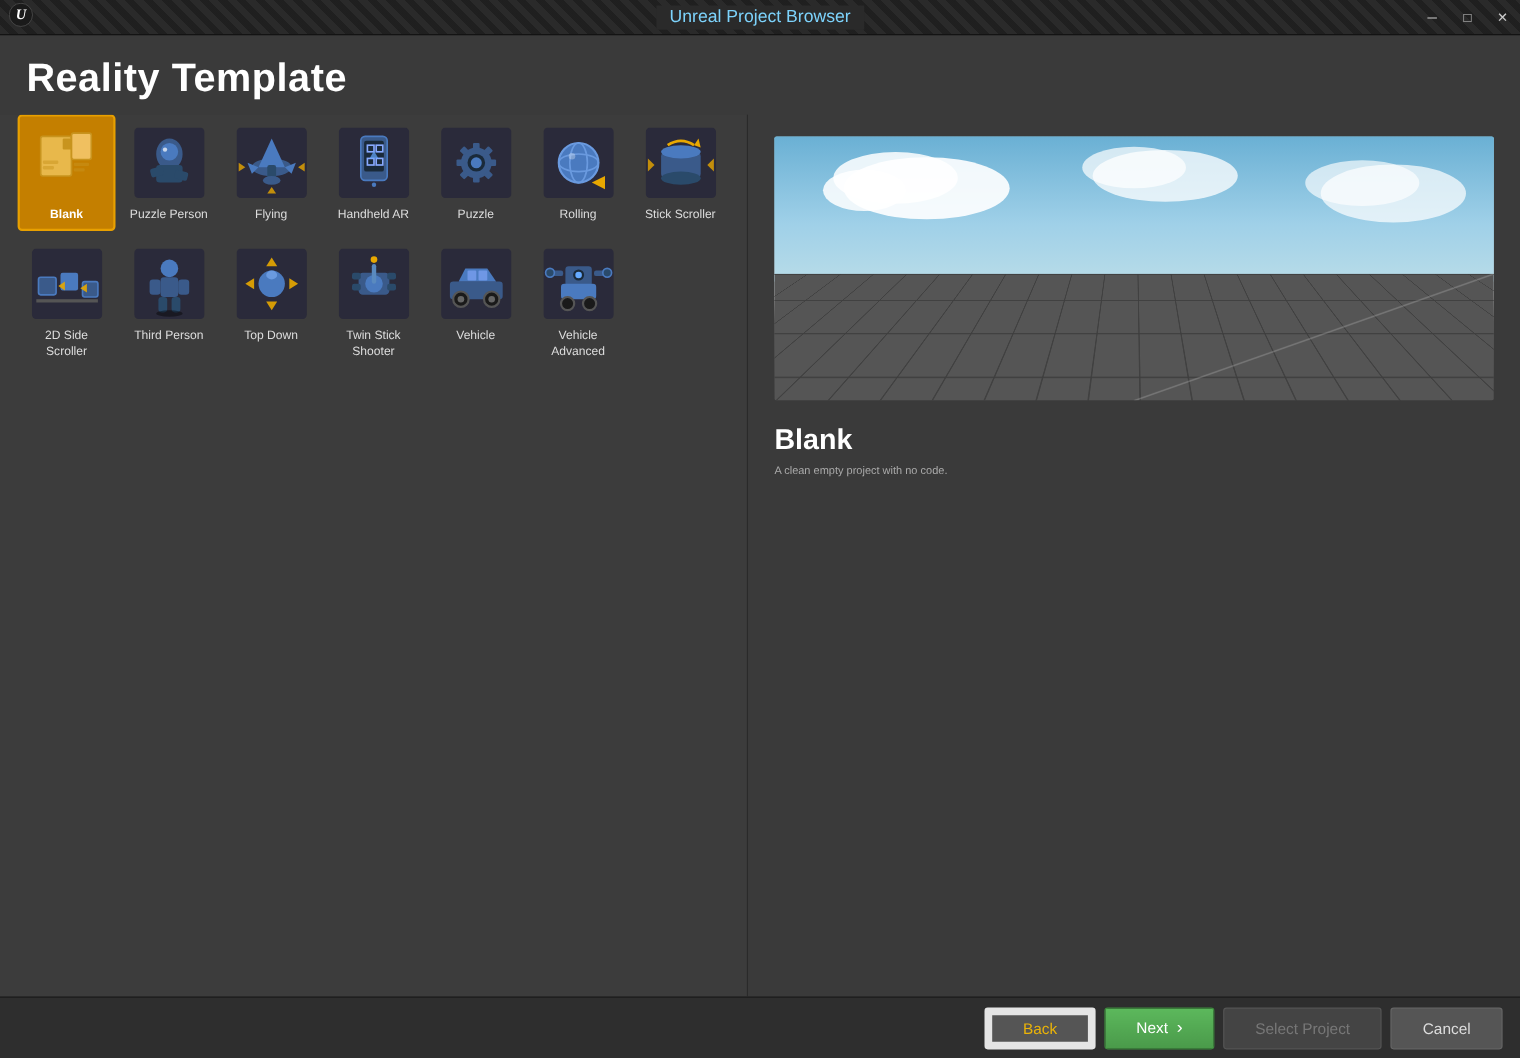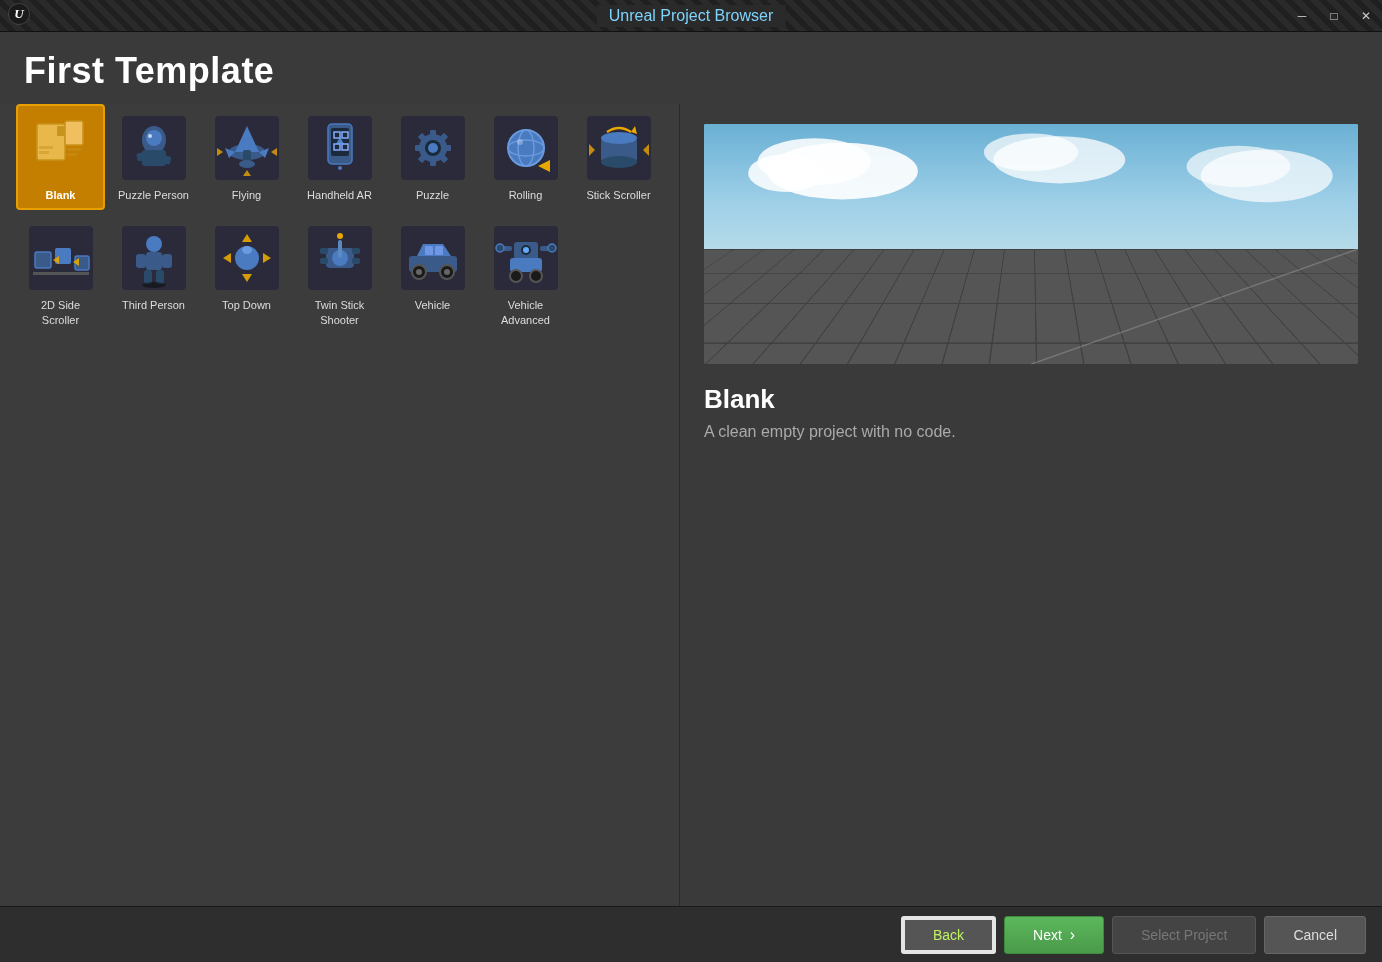--- a/index.html
+++ b/index.html
@@ -177,21 +177,21 @@
       transform: perspective(200px) rotateX(45deg);
       transform-origin: top center;
     }
     .preview-template-name {
       font-size: 26px;
       font-weight: bold;
       color: #fff;
       margin-bottom: 8px;
     }
     .preview-description {
-      font-size: 16px;
+      font-size: 10px;
       color: #aaa;
     }
 
     
     .bottom-bar {
       height: 56px;
       background: #2e2e2e;
       border-top: 1px solid #1a1a1a;
       display: flex;
       align-items: center;
@@ -203,22 +203,22 @@
       height: 38px;
       padding: 0 28px;
       border: none;
       border-radius: 3px;
       font-size: 14px;
       cursor: pointer;
       font-weight: 500;
     }
     .btn-default {
       background: #555;
-      color: #bef264;
-      border: 4px solid #e5e5e5;
+      color: #eab308;
+      border: 7px solid #e5e5e5;
     }
     .btn-primary {
       background: linear-gradient(180deg, #5cb85c 0%, #4a9a4a 100%);
       color: #fff;
       border: 1px solid #3d8b3d;
     }
     .btn-disabled {
       background: #444;
       color: #777;
       border: 1px solid #555;
@@ -243,21 +243,21 @@
   <span class="title-bar-center">Unreal Project Browser</span>
   <div class="title-bar-controls">
     <button class="title-btn">─</button>
     <button class="title-btn">□</button>
     <button class="title-btn close">✕</button>
   </div>
 </div>
 
 <div class="main-content">
   <div class="page-header">
-    <h1 class="page-title">First Template</h1>
+    <h1 class="page-title">Reality Template</h1>
   </div>
 
   <div class="content-area">
 
     <div class="template-grid-section">
       <div class="template-grid">
 
         <div class="template-item selected">
           <div class="icon-area">
             <svg width="64" height="64" viewBox="0 0 64 64">

